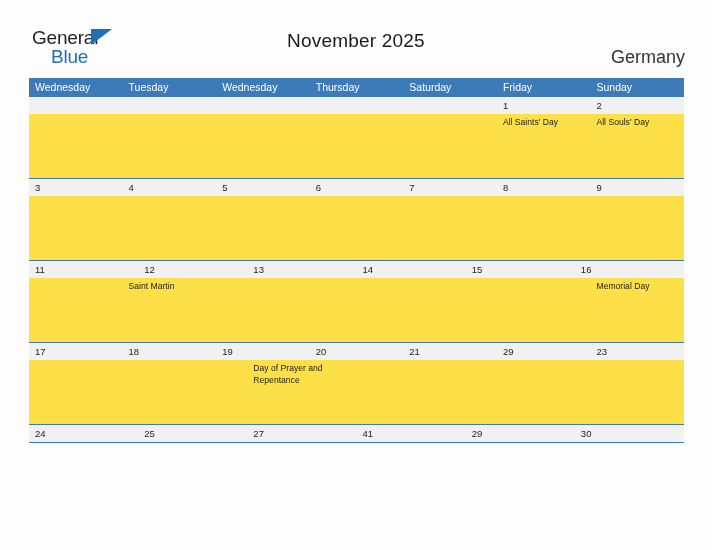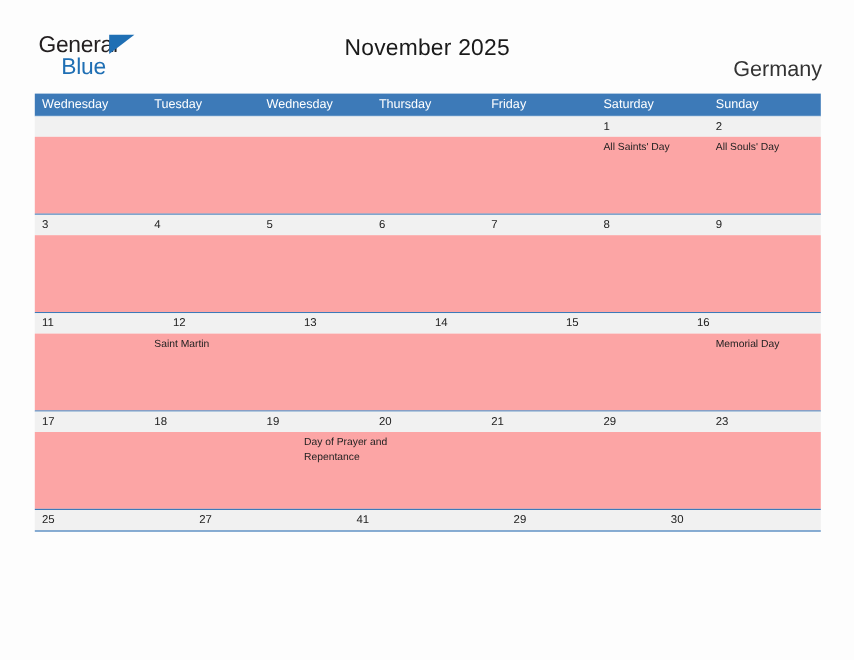--- a/index.html
+++ b/index.html
@@ -123,21 +123,21 @@
     flex: 1 1 0;
     font-size: 9.5px;
     line-height: 17px;
     color: #222;
     padding-left: 6px;
     box-sizing: border-box;
   }
 
   .eventrow {
     display: flex;
-    background: #fca5a5;
+    background: #fde047;
     height: 64px;
     justify-content: space-between;
   }
   .eventrow .cell {
     flex: 1 1 0;
     box-sizing: border-box;
     padding: 3px 8px 0 6px;
   }
   .event {
     font-size: 8.6px;
@@ -170,22 +170,22 @@
 
   </div>
 
   <div class="calendar">
 
     <div class="weekdays">
       <div class="cell">Wednesday</div>
       <div class="cell">Tuesday</div>
       <div class="cell">Wednesday</div>
       <div class="cell">Thursday</div>
+      <div class="cell">Saturday</div>
       <div class="cell">Friday</div>
-      <div class="cell">Saturday</div>
       <div class="cell">Sunday</div>
     </div>
 
     <div class="week">
       <div class="daterow">
         <div class="cell"></div>
         <div class="cell"></div>
         <div class="cell"></div>
         <div class="cell"></div>
         <div class="cell"></div>
@@ -313,20 +313,21 @@
             <div class="event"></div>
           </div>
         <div class="cell">
             <div class="event"></div>
           </div>
       </div>
     </div>
 
     <div class="week">
       <div class="daterow">
+        <div class="cell">24</div>
         <div class="cell">25</div>
         <div class="cell">27</div>
         <div class="cell">41</div>
         <div class="cell">29</div>
         <div class="cell">30</div>
       </div>
     </div>
 
     <div class="calendar-bottom"></div>
 

